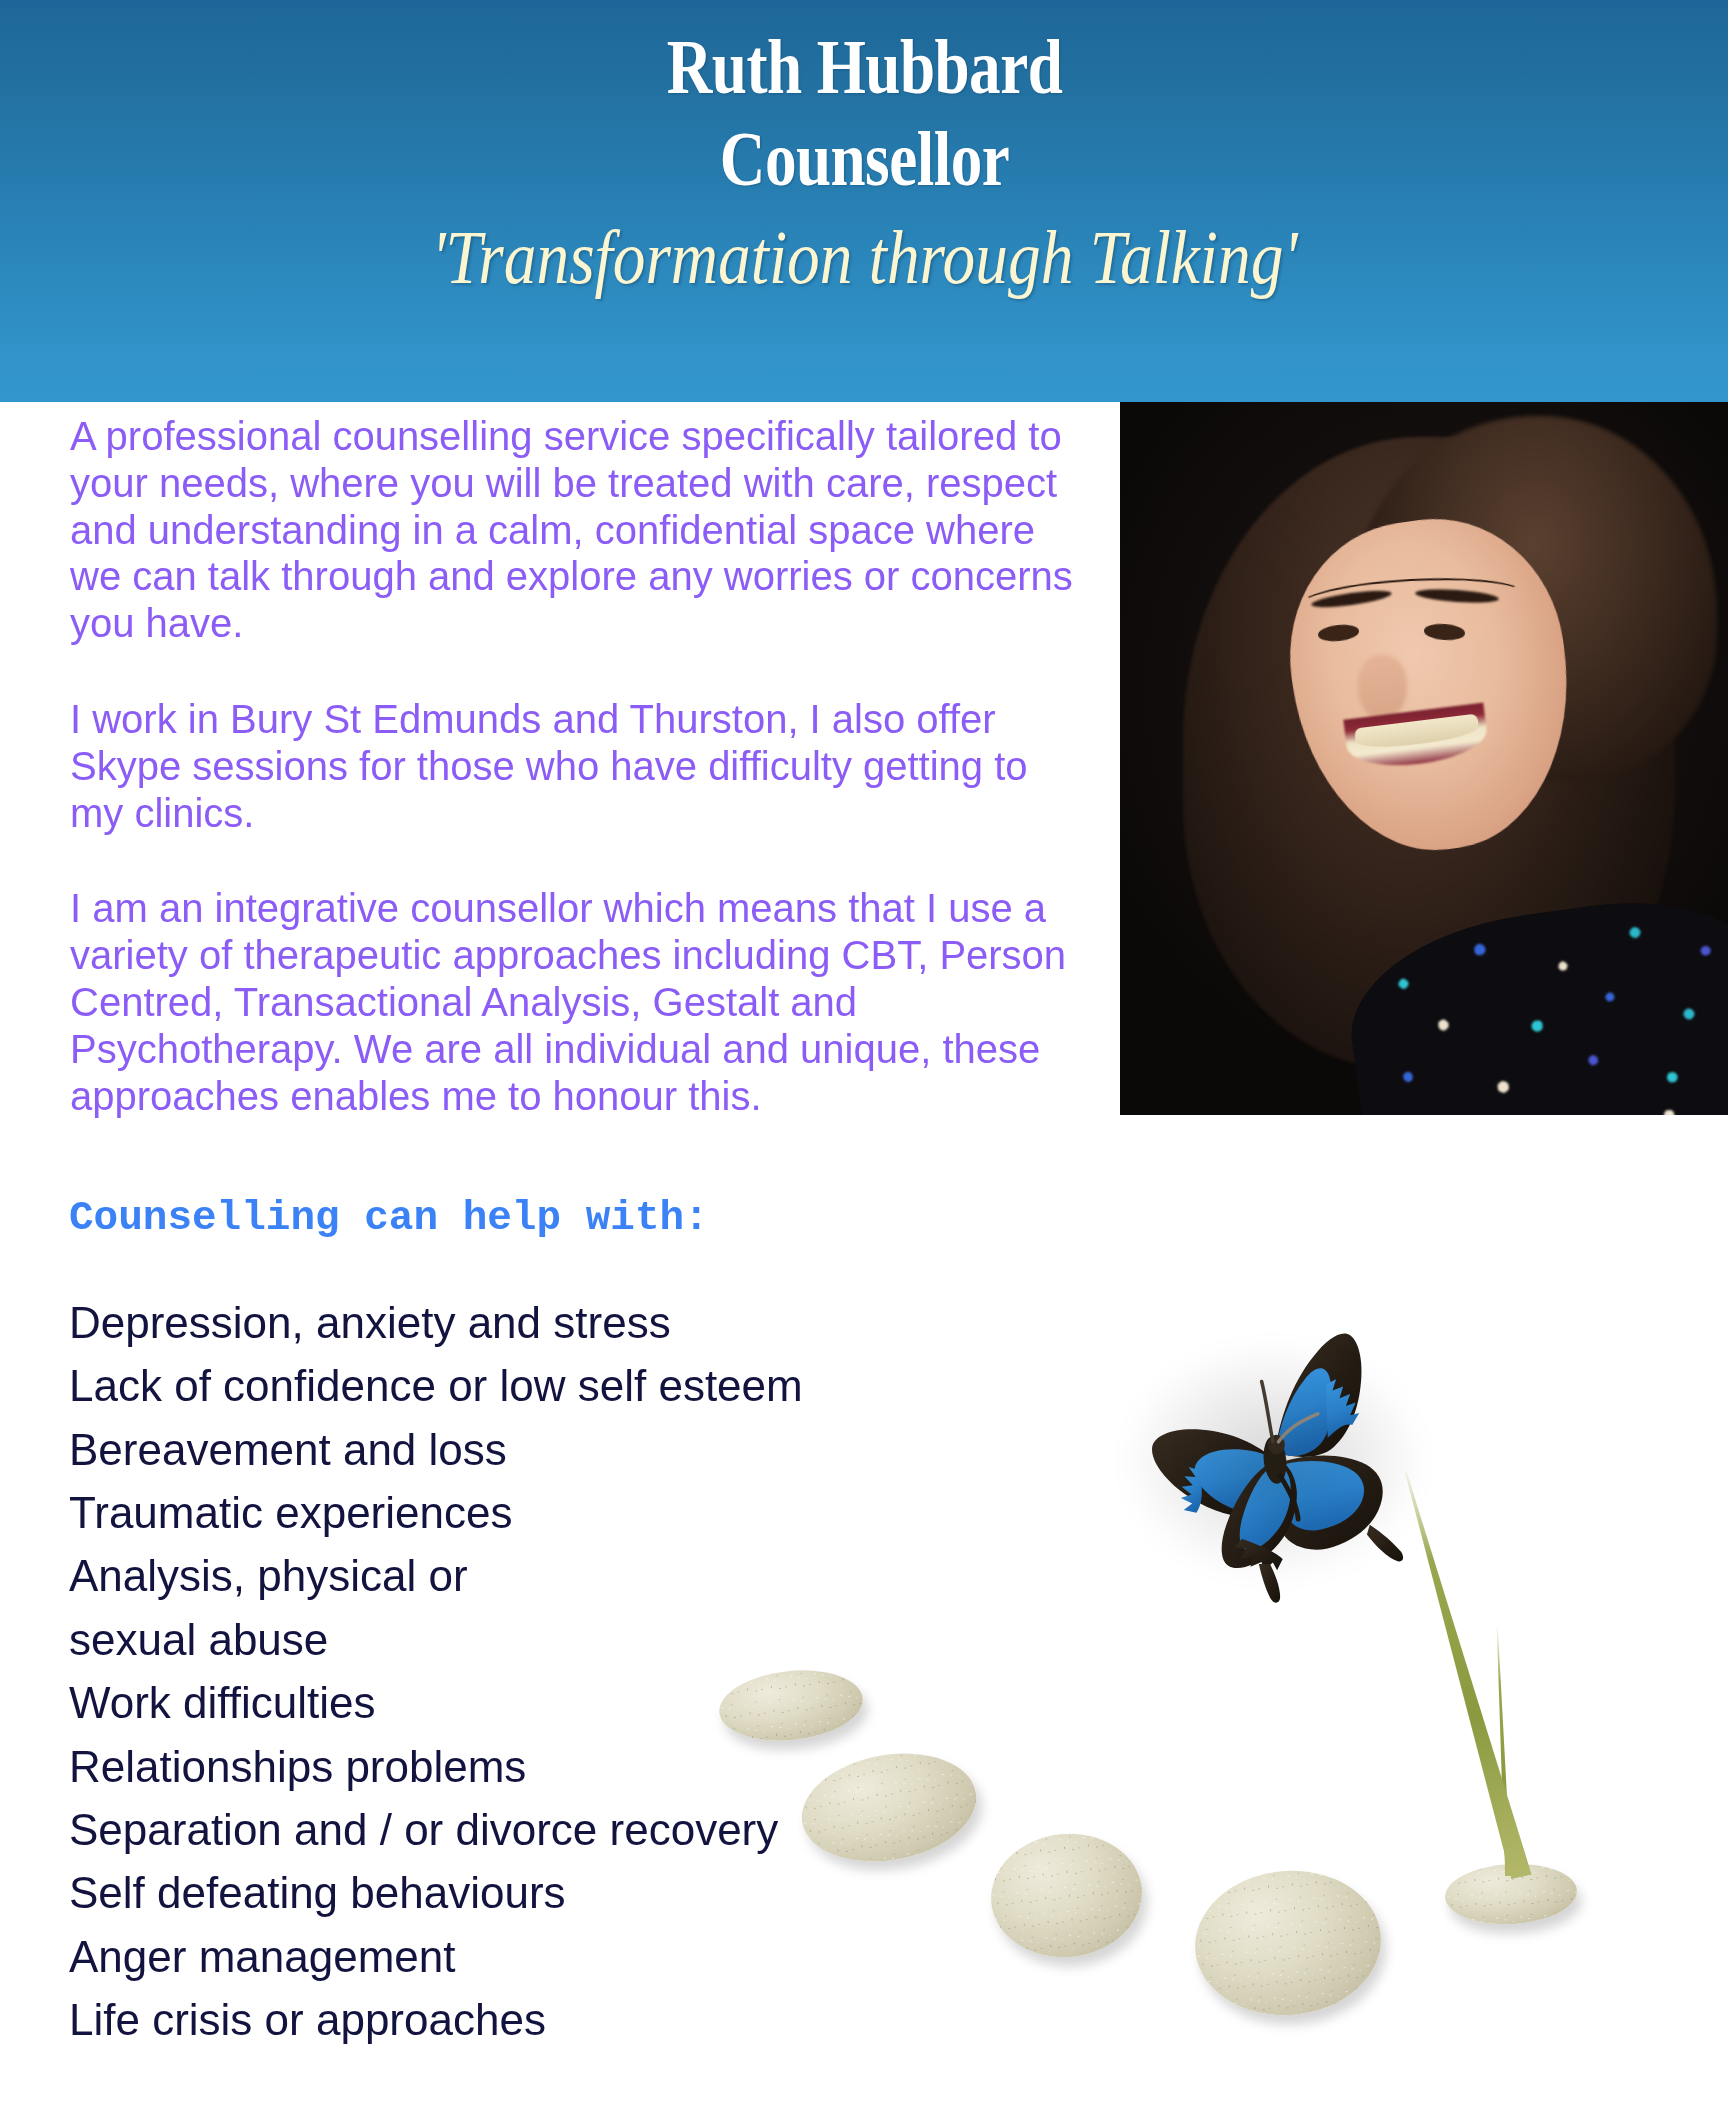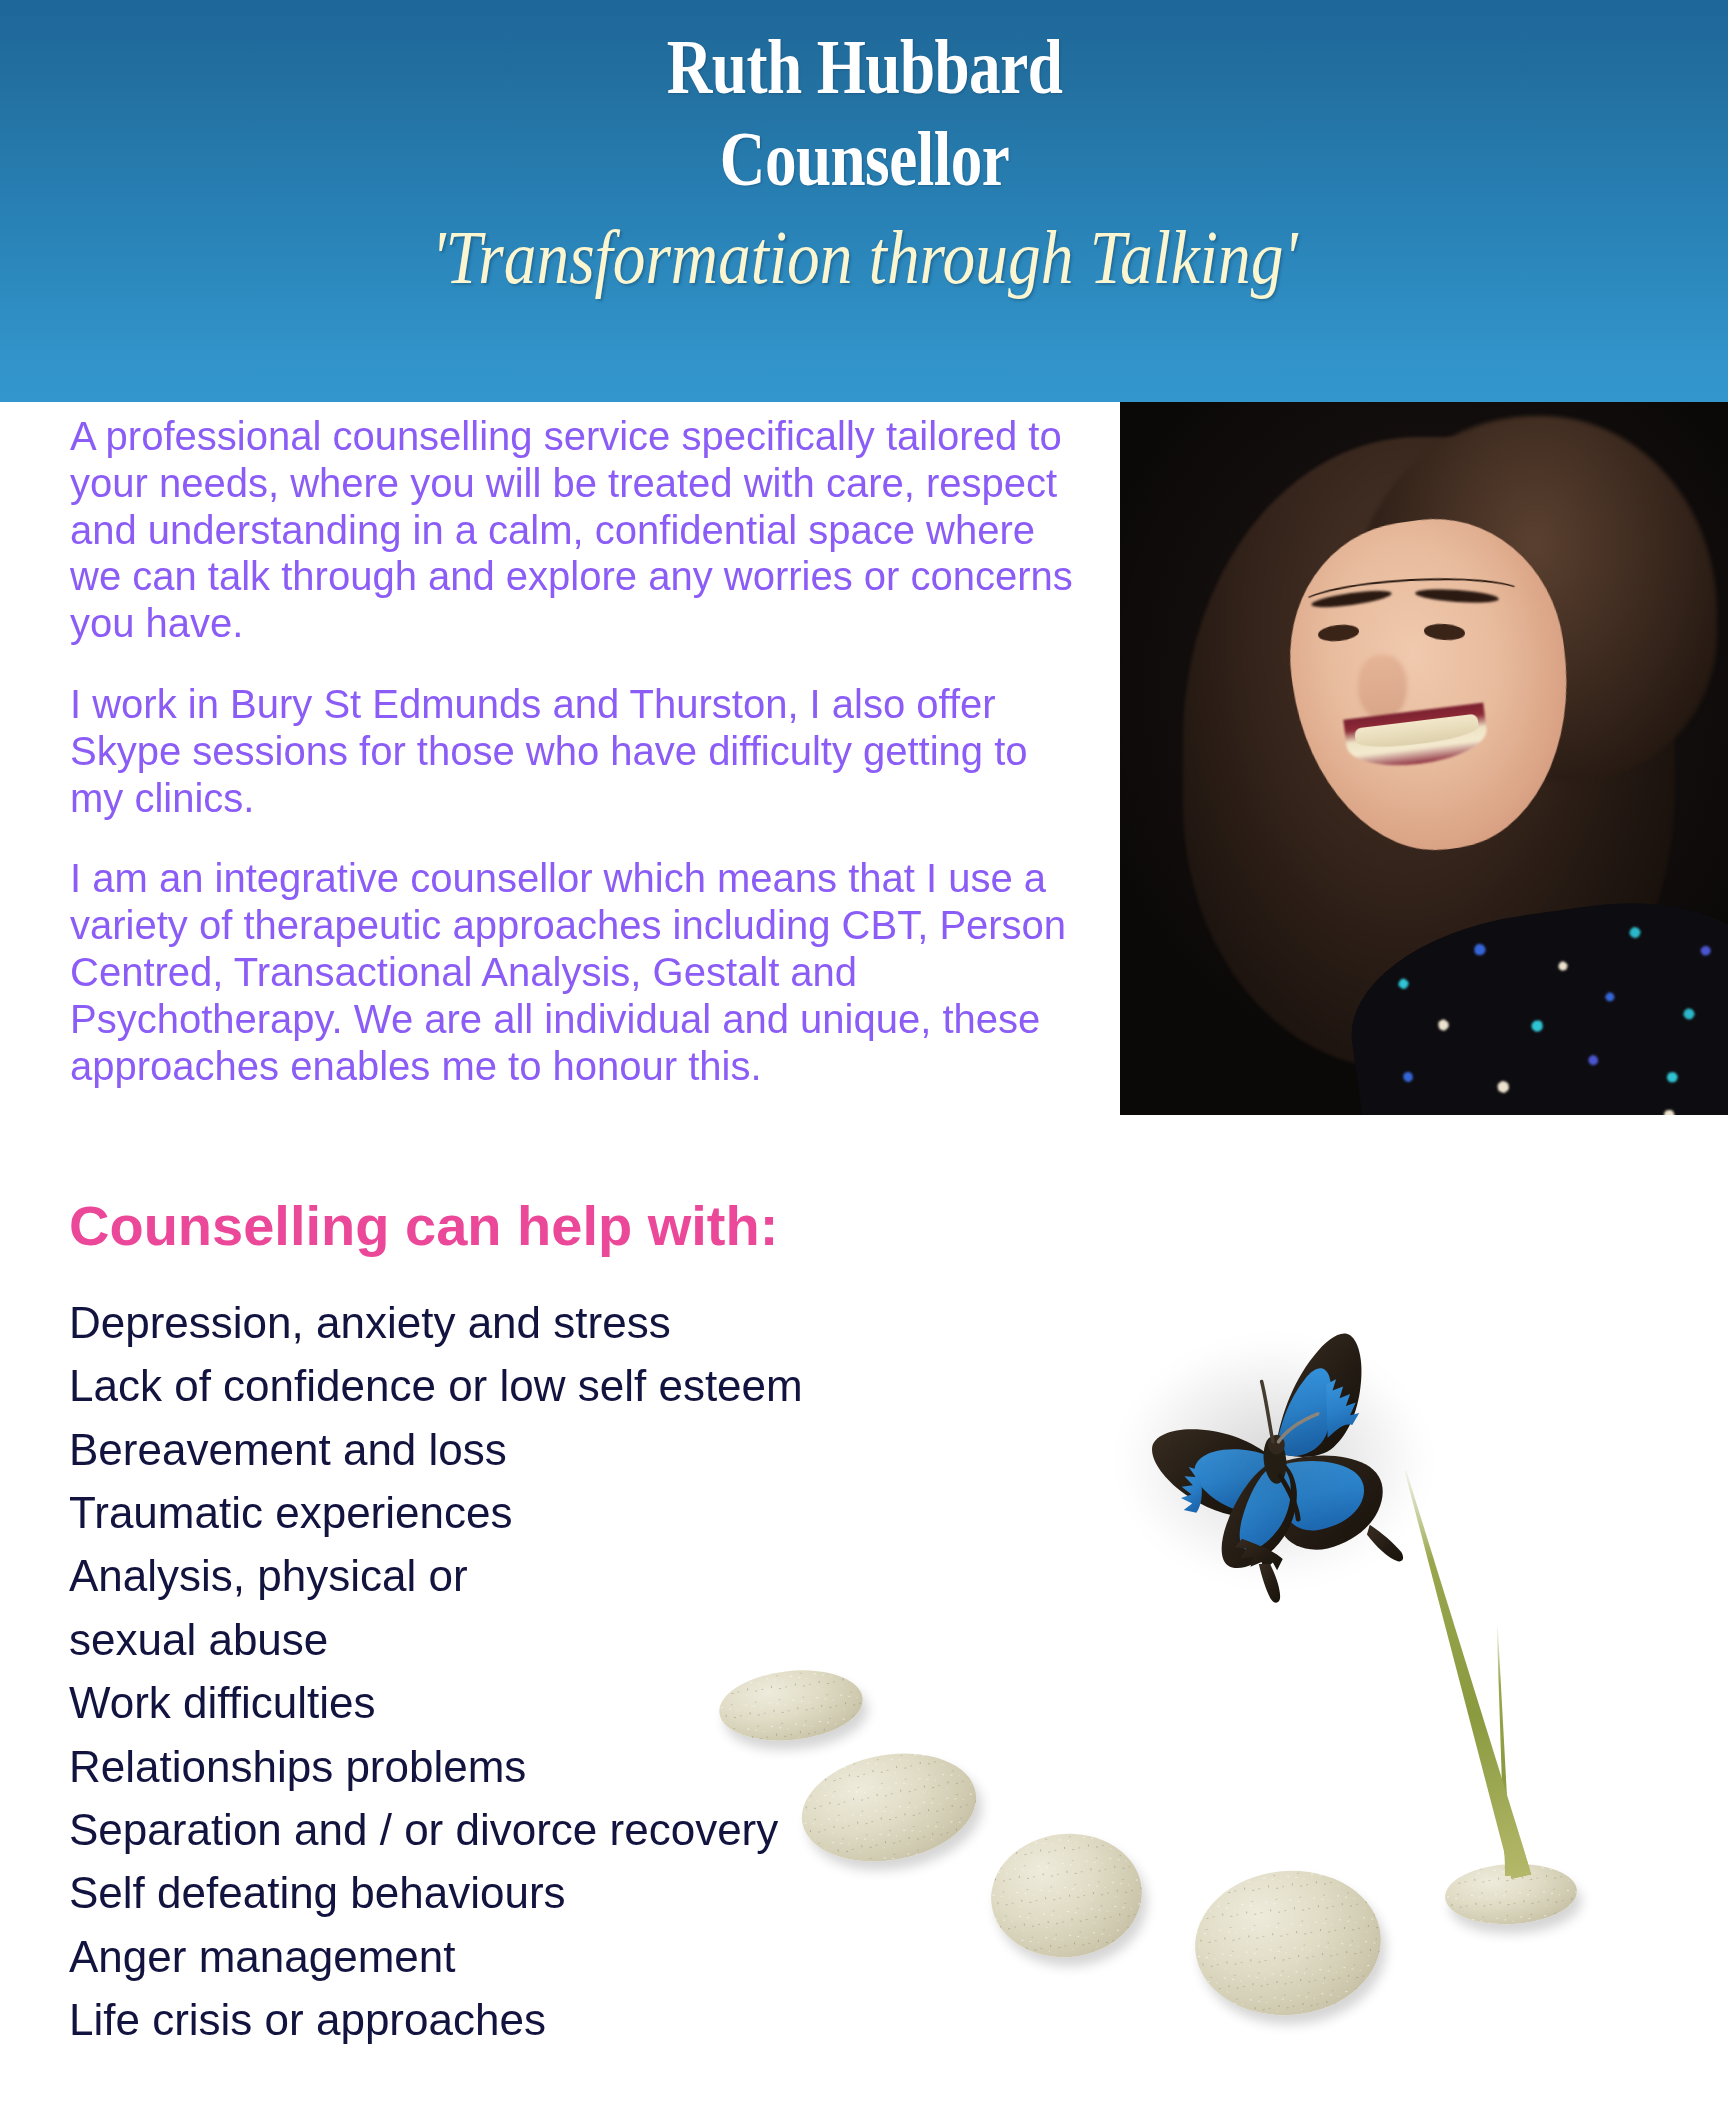--- a/index.html
+++ b/index.html
@@ -49,21 +49,21 @@
   .intro {
     position:absolute;
     left:70px;
     top:413px;
     width:1012px;
     color:#8b5cf6;
     font-size:40px;
     line-height:1.17;
   }
   .intro p { margin:0; }
-  .intro p + p { margin-top:34px; }
+  .intro p + p { margin-top:49px; }
 
   
   .photo {
     position:absolute;
     left:1120px;
     top:402px;
     width:609px;
     height:713px;
     background:#151515;
     overflow:hidden;
@@ -154,23 +154,24 @@
       radial-gradient(circle 8.4px at 26% 90%, #2bb7c9 62%, transparent 64%),
       radial-gradient(circle 7.7px at 50% 92%, #3566d8 62%, transparent 64%),
       radial-gradient(circle 8.4px at 72% 94%, #ece2cd 62%, transparent 64%);
     filter:blur(1.1px);
   }
 
   
   .help-heading {
     position:absolute;
     left:69px; top:1198px;
-    color:#ec4899;
-    font-size:56px;
+    color:#3b82f6;
+    font-size:41px;
     line-height:1.0;
+    font-family:Liberation Mono, monospace;
   }
   .help-list {
     position:absolute;
     left:69px; top:1291px;
     width:913px;
     color:#131340;
     font-size:44px;
     line-height:1.44;
     list-style:none;
   }

